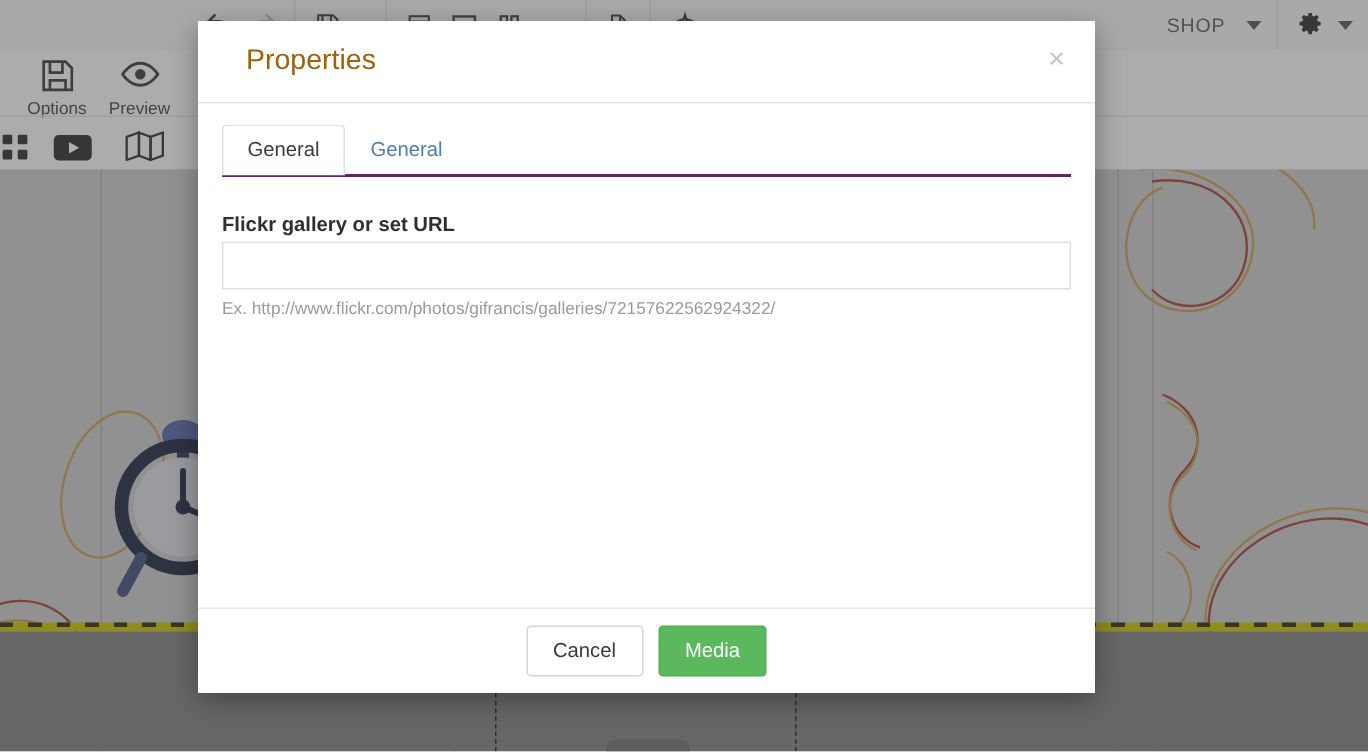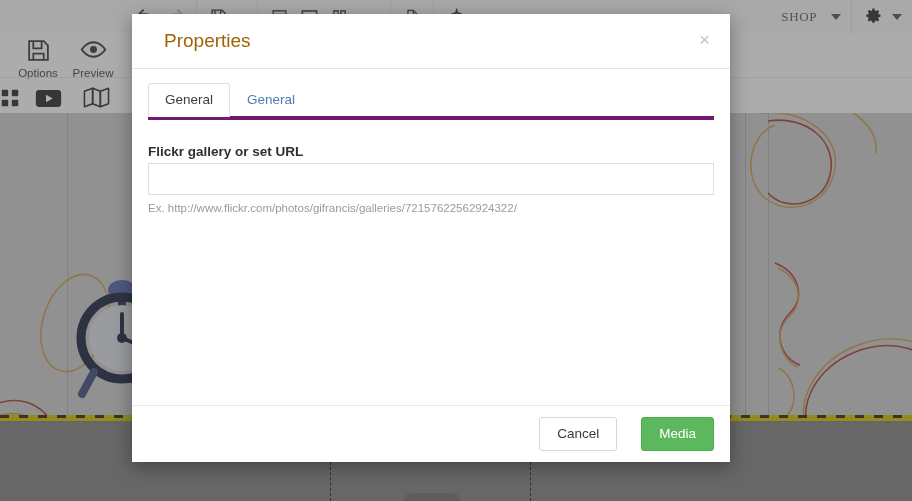--- a/index.html
+++ b/index.html
@@ -199,21 +199,21 @@
   }
   .modal-body {
     flex: 1 1 auto;
     padding: 14px 16px 0;
     position: relative;
     overflow: hidden;
   }
   .tabs {
     display: flex;
     align-items: flex-end;
-    border-bottom: 4px solid #701a75;
+    border-bottom: 2px solid #701a75;
     height: 33px;
     margin: 0 0 0 0;
   }
   .tab {
     font-size: 13.5px;
     padding: 7px 16px;
     cursor: pointer;
     line-height: 18px;
     position: relative;
     top: 1px;
@@ -254,22 +254,22 @@
     color: #9a9a9a;
     margin-top: 7px;
     word-break: break-all;
   }
   .modal-foot {
     flex: 0 0 auto;
     height: 56px;
     border-top: 1px solid #e8e8e8;
     display: flex;
     align-items: center;
-    justify-content: flex-end;
-    gap: 24px;
+    justify-content: center;
+    gap: 10px;
     padding: 0 16px;
   }
   .btn {
     font-family: "Liberation Sans", sans-serif;
     font-size: 13.5px;
     padding: 8px 17px;
     border-radius: 3px;
     cursor: pointer;
     line-height: 16px;
   }
@@ -358,21 +358,21 @@
       <div class="tb-group" style="border-right:none;">
         <div class="tb-btn">
           <svg width="20" height="20" viewBox="0 0 24 24" fill="none" stroke="#3d3d3d" stroke-width="2" stroke-linecap="round">
               <path d="M4 20L16 8"></path>
               <path d="M14 4l1 3 3 1-3 1-1 3-1-3-3-1 3-1z"></path>
             </svg>
         </div>
         <span class="beta-tag">BETA</span>
       </div>
 
-      <div style="margin-left:auto;display:flex;align-items:center;height:33px;font-family:Liberation Serif, serif;">
+      <div style="margin-left:auto;display:flex;align-items:center;height:33px;">
         <div class="tb-group">
           <span class="shop-label">SHOP</span>
           <div class="tb-caret">
               <span class="caret-dn"></span>
             </div>
         </div>
         <div class="tb-group" style="border-right:none;">
           <div class="tb-btn">
             <svg width="19" height="19" viewBox="0 0 24 24" fill="#2e2e2e">
                 <path d="M12 8a4 4 0 1 0 0 8 4 4 0 0 0 0-8zm0 2.4A1.6 1.6 0 1 1 12 13.6 1.6 1.6 0 0 1 12 10.4z"></path>

